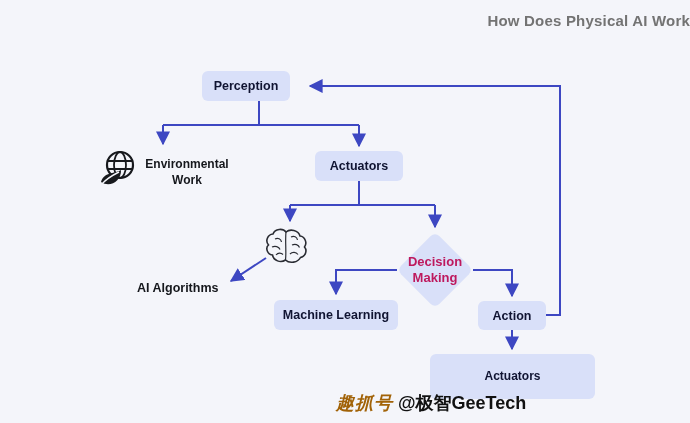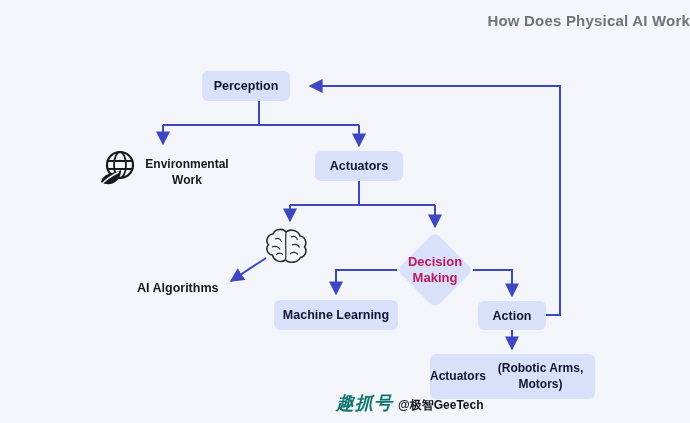--- a/index.html
+++ b/index.html
@@ -39,22 +39,22 @@
   .diamond-label{position:relative;width:62px;line-height:1.25;}
   .label{position:absolute;font-weight:700;color:#15171c;font-size:12px;}
   .label-env{left:139px;top:156px;width:96px;text-align:center;line-height:1.35;}
   .label-ai{left:137px;top:281px;font-size:12.5px;white-space:nowrap;}
   .icon-globe{position:absolute;left:97px;top:146px;width:44px;height:44px;}
   .icon-brain{position:absolute;left:262px;top:226px;width:48px;height:42px;}
   .watermark{
     position:absolute;left:336px;top:391px;
     display:flex;align-items:baseline;gap:5px;white-space:nowrap;
   }
-  .wm-platform{font-size:18px;font-weight:700;font-style:italic;color:#0f766e;letter-spacing:1px;}
-  .wm-handle{font-size:12px;font-weight:700;color:#111;}
+  .wm-platform{font-size:18px;font-weight:700;font-style:italic;color:#a16207;letter-spacing:1px;}
+  .wm-handle{font-size:18px;font-weight:700;color:#111;}
 </style>
 </head>
 <body>
 
 <div class="canvas">
 
   <h1 class="title">How Does Physical AI Work</h1>
 
   <svg class="arrows" viewBox="0 0 690 423" aria-hidden="true">
     <defs>
@@ -91,21 +91,20 @@
   <div class="node node-action">
     <span>Action</span>
   </div>
 
   <div class="node node-ml">
     <span>Machine Learning</span>
   </div>
 
   <div class="node node-actuators">
     <span>Actuators</span>
-    <span>(Robotic Arms, Motors)</span>
   </div>
 
   <svg class="icon-globe" viewBox="0 0 44 44" aria-hidden="true">
     <circle cx="23" cy="19" r="13" fill="none" stroke="#17191d" stroke-width="2.2"></circle>
     <ellipse cx="23" cy="19" rx="6" ry="13" fill="none" stroke="#17191d" stroke-width="1.8"></ellipse>
     <path d="M10.6 15 H35.4 M10.6 23 H35.4" fill="none" stroke="#17191d" stroke-width="1.8"></path>
     <path d="M4 36 C7 26 17 28 24 24 C24.5 35 13 42 4 36 Z" fill="#17191d"></path>
     <path d="M5 38 C10 32 16 29 22 26" fill="none" stroke="#f4f5fa" stroke-width="1.4"></path>
   </svg>
   <div class="label label-env">Environmental Work</div>

